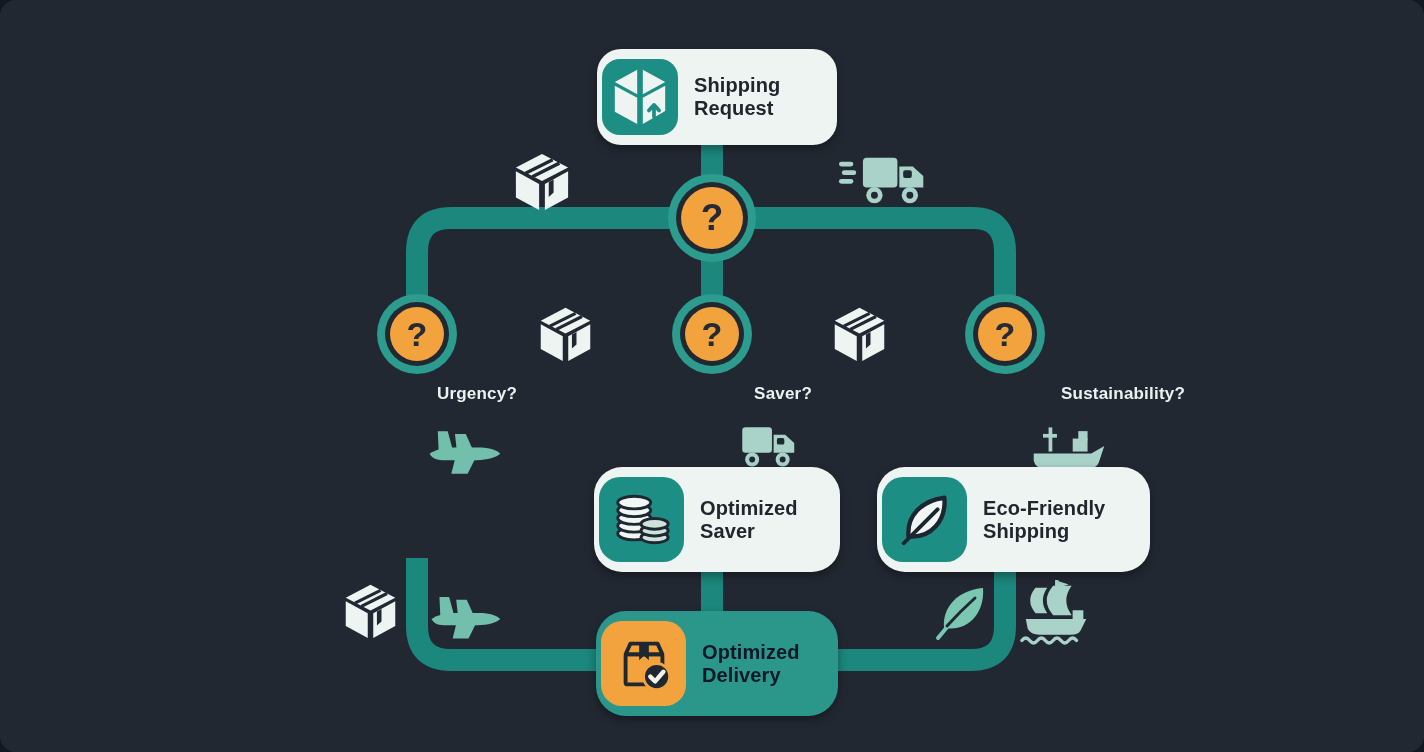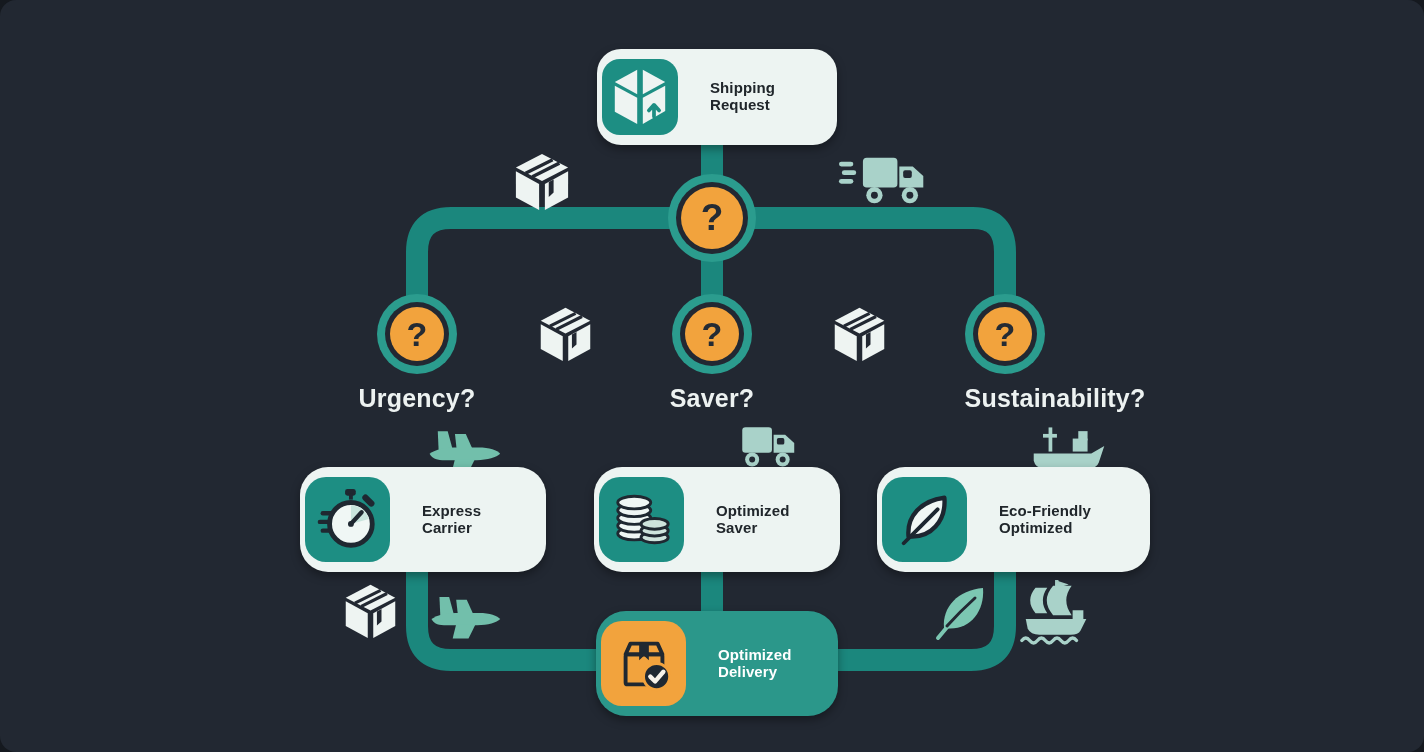--- a/index.html
+++ b/index.html
@@ -8,31 +8,31 @@
   svg{display:block;}
   .wires{position:absolute;left:0;top:0;z-index:1;}
   .deco{position:absolute;z-index:2;line-height:0;}
   
   .qnode{position:absolute;width:var(--s);height:var(--s);border-radius:50%;
          background:#2b9c8e;display:flex;align-items:center;justify-content:center;z-index:3;}
   .qnode::before{content:"";position:absolute;inset:8px;background:#222832;border-radius:50%;}
   .qnode::after{content:"";position:absolute;inset:13px;background:#f2a33d;border-radius:50%;}
   .qnode span{position:relative;z-index:1;font-weight:800;font-size:var(--fs);color:#242b34;}
   
-  .qlabel{position:absolute;z-index:3;text-align:center;font-size:25px;font-weight:600;
+  .qlabel{position:absolute;z-index:3;text-align:right;font-size:17px;font-weight:600;
           color:#edf2f1;letter-spacing:.2px;}
   
   .card{position:absolute;display:flex;align-items:center;background:#edf4f2;border-radius:28px;
         padding:5px;z-index:5;box-shadow:0 4px 10px rgba(0,0,0,.35);}
   .iconsq{border-radius:21px;background:#1d8e83;display:flex;align-items:center;justify-content:center;flex:0 0 auto;}
-  .cardlabel{flex:1;font-weight:700;font-size:15px;line-height:1.13;color:#20262b;
-             padding:0 12px 0 32px;letter-spacing:.1px;}
+  .cardlabel{flex:1;font-weight:700;font-size:20px;line-height:1.13;color:#20262b;
+             padding:0 12px 0 16px;letter-spacing:.1px;}
   .card.teal{background:#2b978a;}
   .card.teal .iconsq{background:#f2a33d;}
-  .card.teal .cardlabel{color:#ffffff;}
+  .card.teal .cardlabel{color:#0f172a;}
 </style>
 </head>
 <body>
 
 <div class="stage">
 
   <svg class="wires" width="1424" height="752">
     <defs>
       <linearGradient id="hgrad" x1="0" y1="0" x2="1" y2="0">
         <stop offset="0" stop-color="#1b877d"></stop>
@@ -217,39 +217,20 @@
           <polygon points="27,2 3,15 27,28" fill="#eef4f2"></polygon>
           <polygon points="33,2 57,15 33,28" fill="#eef4f2"></polygon>
           <polygon points="3,19 27,32 27,60 3,47" fill="#eef4f2"></polygon>
           <polygon points="33,32 57,19 57,46 33,60" fill="#eef4f2"></polygon>
           <path d="M45 52 V41 M39.5 45.5 L45 39.5 L50.5 45.5" stroke="#1d8e83" stroke-width="4" fill="none" stroke-linecap="round" stroke-linejoin="round"></path>
         </svg>
     </div>
     <div class="cardlabel">Shipping Request</div>
   </div>
 
-  <div class="card" style="left:300px;top:467px;width:236px;height:95px">
-    <div class="iconsq" style="width:85px;height:85px">
-      <svg viewBox="0 0 68 66" width="66">
-          <g stroke="#1f2831" stroke-width="4.5" stroke-linecap="round">
-            <line x1="8" y1="27" x2="18" y2="27"></line>
-            <line x1="5" y1="36" x2="15" y2="36"></line>
-            <line x1="8" y1="45" x2="18" y2="45"></line>
-          </g>
-          <rect x="31" y="2" width="11" height="7" rx="2.5" fill="#1f2831"></rect>
-          <rect x="35" y="7" width="4" height="6" fill="#1f2831"></rect>
-          <line x1="52" y1="11" x2="58" y2="17" stroke="#1f2831" stroke-width="6.5" stroke-linecap="round"></line>
-          <circle cx="37" cy="38" r="22" fill="#f0f7f5" stroke="#1f2831" stroke-width="5"></circle>
-          <path d="M37 38 L37 19 A19 19 0 0 1 55.5 33 Z" fill="#c8e4dd"></path>
-          <line x1="37" y1="38" x2="48" y2="26" stroke="#1f2831" stroke-width="4.5" stroke-linecap="round"></line>
-          <circle cx="37" cy="38" r="3" fill="#1f2831"></circle>
-        </svg>
-    </div>
-    <div class="cardlabel">Express Carrier</div>
-  </div>
 
   <div class="card" style="left:594px;top:467px;width:236px;height:95px">
     <div class="iconsq" style="width:85px;height:85px">
       <svg viewBox="0 0 66 62" width="64">
           <g fill="#f0f7f5" stroke="#1f2831" stroke-width="3">
             <ellipse cx="25" cy="46" rx="17" ry="6.5"></ellipse>
             <ellipse cx="25" cy="38" rx="17" ry="6.5"></ellipse>
             <ellipse cx="25" cy="30" rx="17" ry="6.5"></ellipse>
             <ellipse cx="25" cy="22" rx="17" ry="6.5"></ellipse>
             <ellipse cx="25" cy="14" rx="17" ry="6.5"></ellipse>
@@ -264,21 +245,21 @@
     <div class="cardlabel">Optimized Saver</div>
   </div>
 
   <div class="card" style="left:877px;top:467px;width:263px;height:95px">
     <div class="iconsq" style="width:85px;height:85px">
       <svg viewBox="0 0 64 64" width="62">
           <path d="M15 49 C13 28 28 12 52 9 C54 33 38 51 15 49 Z" fill="#f0f7f5" stroke="#1c2630" stroke-width="4.5" stroke-linejoin="round"></path>
           <path d="M10 56 C22 44 33 33 45 21" stroke="#1c2630" stroke-width="4" fill="none" stroke-linecap="round"></path>
         </svg>
     </div>
-    <div class="cardlabel">Eco-Friendly Optimized</div>
+    <div class="cardlabel">Eco-Friendly Shipping</div>
   </div>
 
   <div class="card teal" style="left:596px;top:611px;width:232px;height:95px;border-radius:30px">
     <div class="iconsq" style="width:85px;height:85px">
       <svg viewBox="0 0 64 64" width="62">
           <path d="M13 22 L18 11 H46 L51 22 Z" fill="none" stroke="#1f2831" stroke-width="4" stroke-linejoin="round"></path>
           <rect x="13" y="22" width="38" height="31" rx="2" fill="none" stroke="#1f2831" stroke-width="4"></rect>
           <polygon points="27,11 37,11 37,28 32,23.5 27,28" fill="#1f2831"></polygon>
           <circle cx="45" cy="45" r="13.5" fill="#1f2831" stroke="#f2a33d" stroke-width="3"></circle>
           <path d="M38.5 45 L43.5 50 L52 40" stroke="#f6f2ea" stroke-width="4.5" fill="none" stroke-linecap="round" stroke-linejoin="round"></path>

